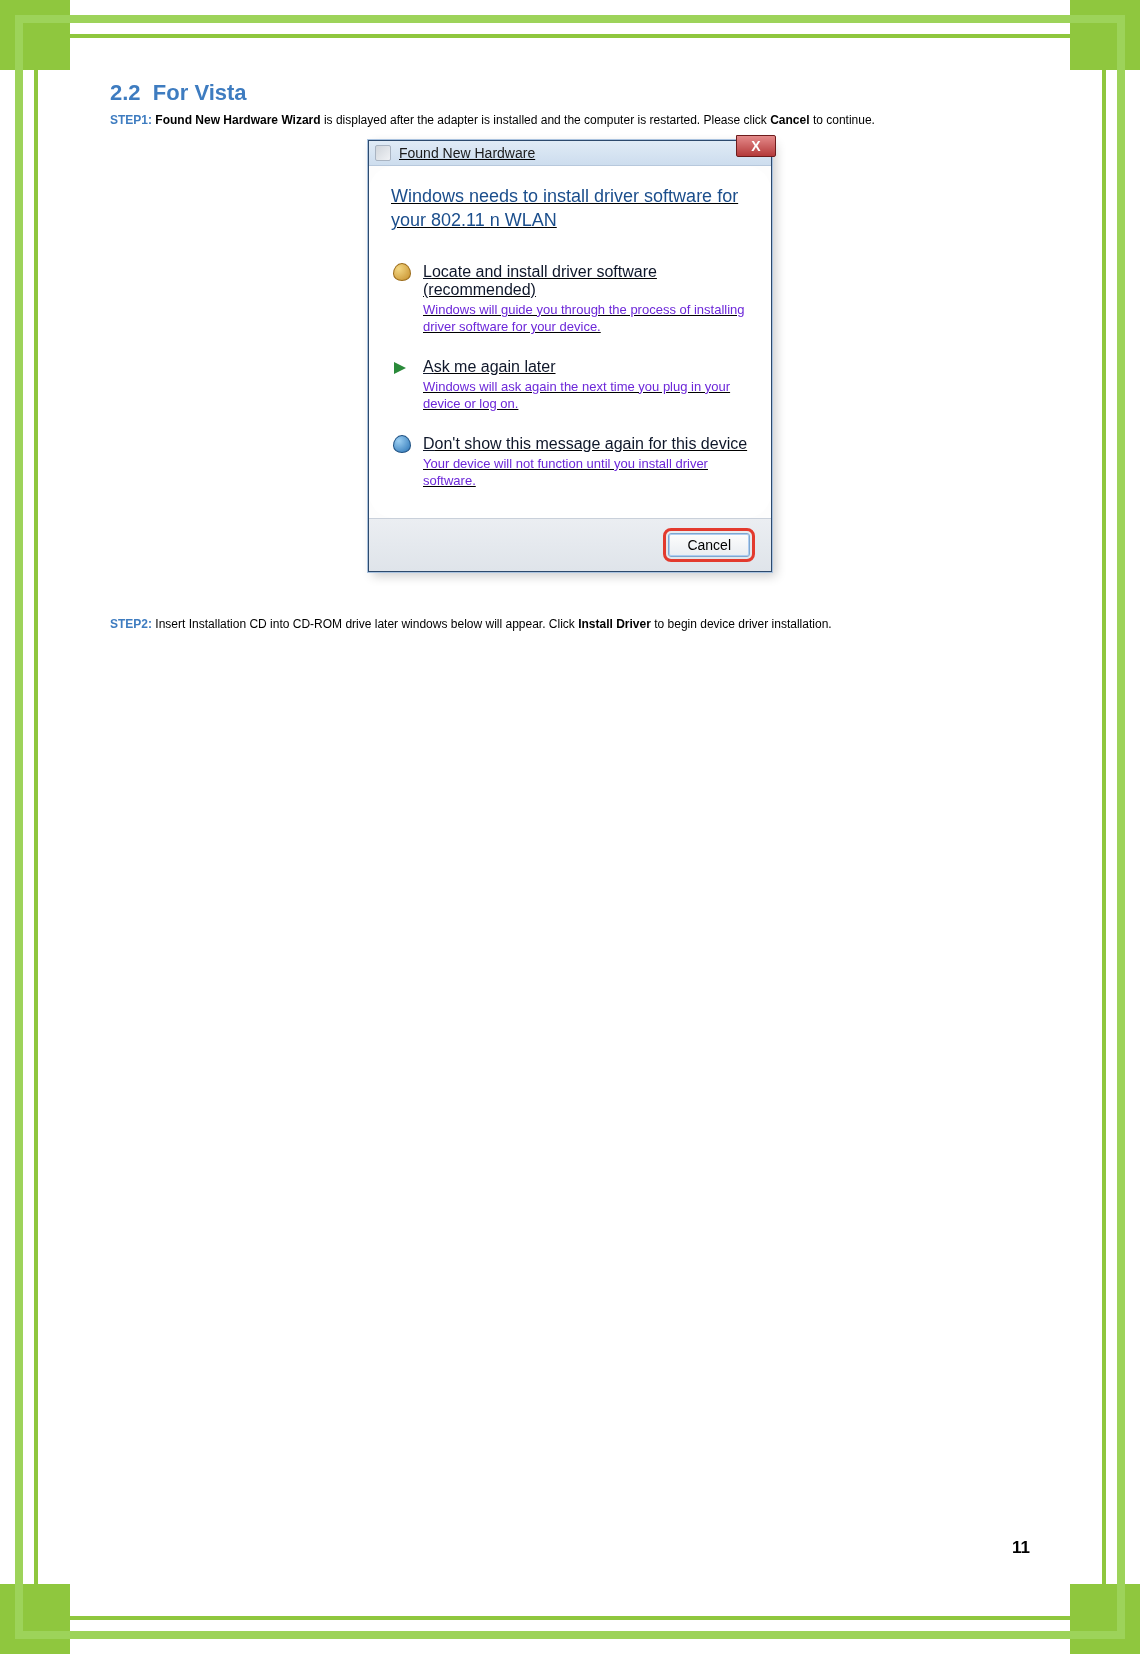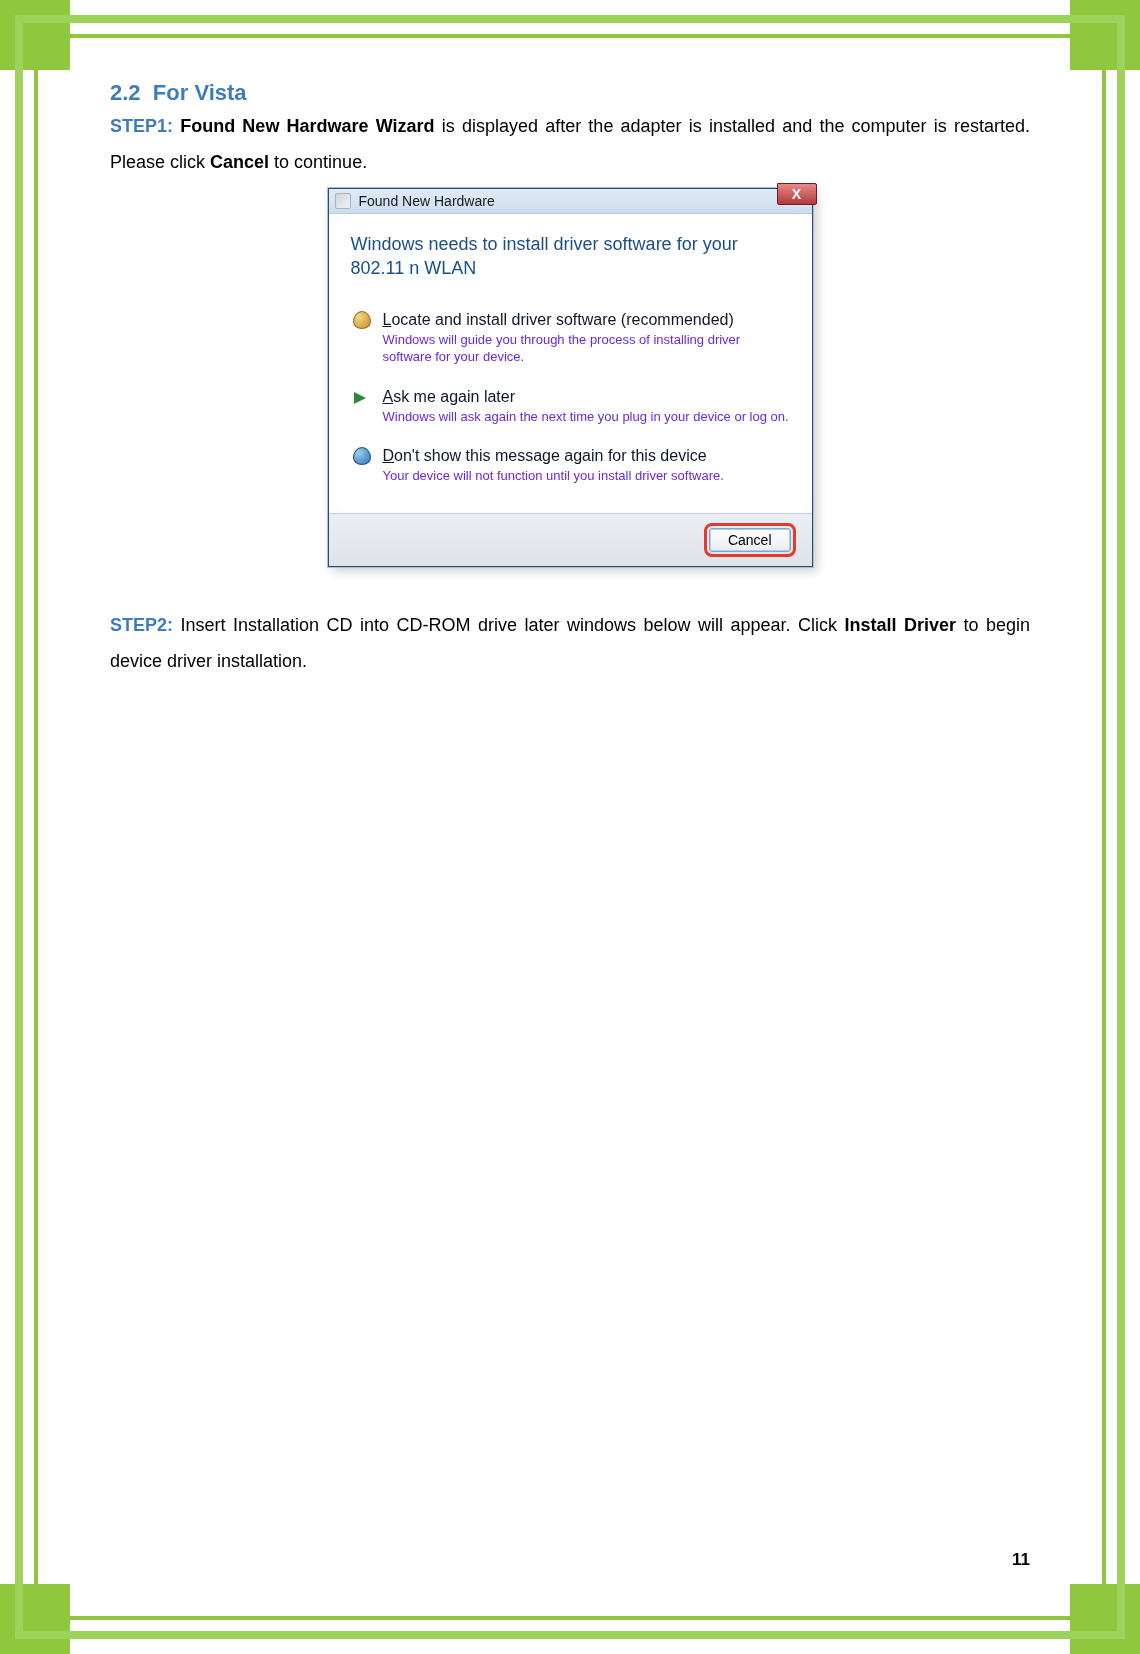--- a/index.html
+++ b/index.html
@@ -38,38 +38,39 @@
       position: absolute;
       top: 80px; left: 110px; right: 110px; bottom: 80px;
     }
     .section-title {
       color: #3e7cc0;
       font-size: 22px;
       font-weight: bold;
       margin-bottom: 2px;
     }
     .para {
-      font-size: 18px;
+      font-size: 12px;
       color: #000;
       line-height: 2.0;
       text-align: justify;
     }
     .step-label { color: #3e7cc0; font-weight: bold; }
     .bold { font-weight: bold; }
     .dialog-wrap {
       display: flex;
       justify-content: center;
       margin: 8px 0 40px 0;
     }
     .vista-dialog {
-      width: 485px;
+      width: 404px;
       border: 1px solid #2d4a6d;
       box-shadow: 0 0 0 1px #a9c2df, 4px 4px 10px rgba(0,0,0,0.2);
       background: #fdfdfd;
       font-family: "Segoe UI", Tahoma, sans-serif;
+      text-decoration: underline;
     }
     .dlg-titlebar {
       background: linear-gradient(to bottom, #e0ebf6, #cdddee);
       padding: 4px 6px;
       display: flex;
       align-items: center;
       position: relative;
       border-bottom: 1px solid #b7c8dc;
     }
     .dlg-titlebar-icon {
@@ -157,21 +158,21 @@
     }
     .cancel-highlight {
       border: 3px solid #e33a2e;
       border-radius: 8px;
       padding: 2px;
       display: inline-block;
     }
     .page-number {
       position: absolute;
       right: 0;
-      bottom: 4px;
+      bottom: 16px;
       font-weight: bold;
       font-size: 17px;
     }
   </style>
 </head>
 <body>
 
 <div class="outer-frame">
   <div class="corner corner-tl"></div>
   <div class="corner corner-tr"></div>

